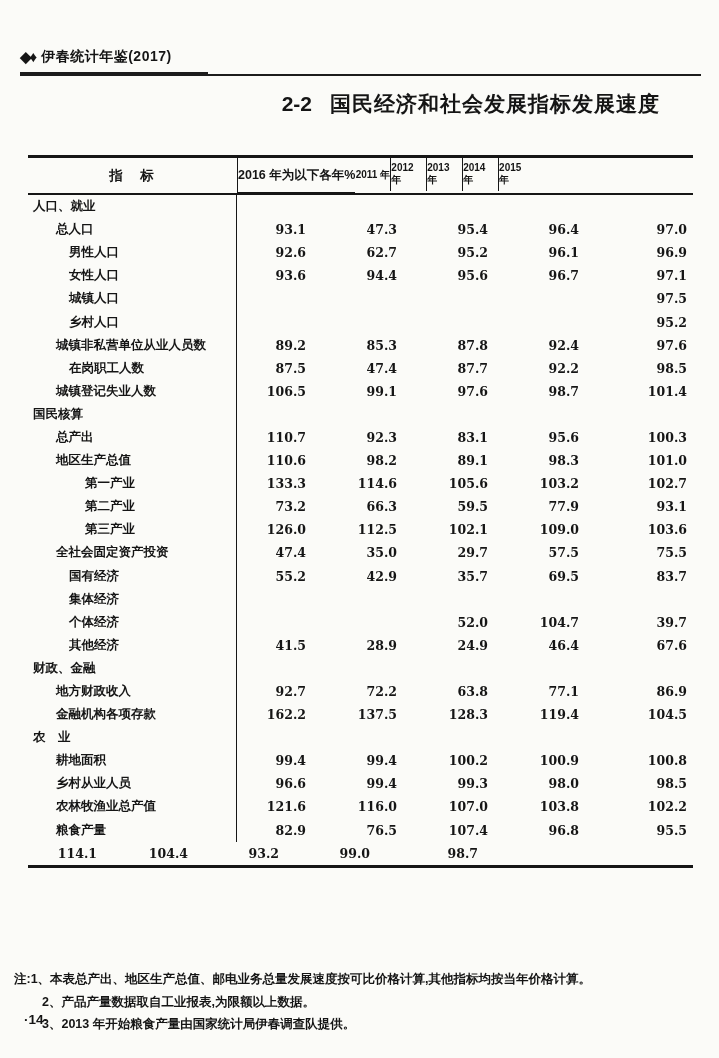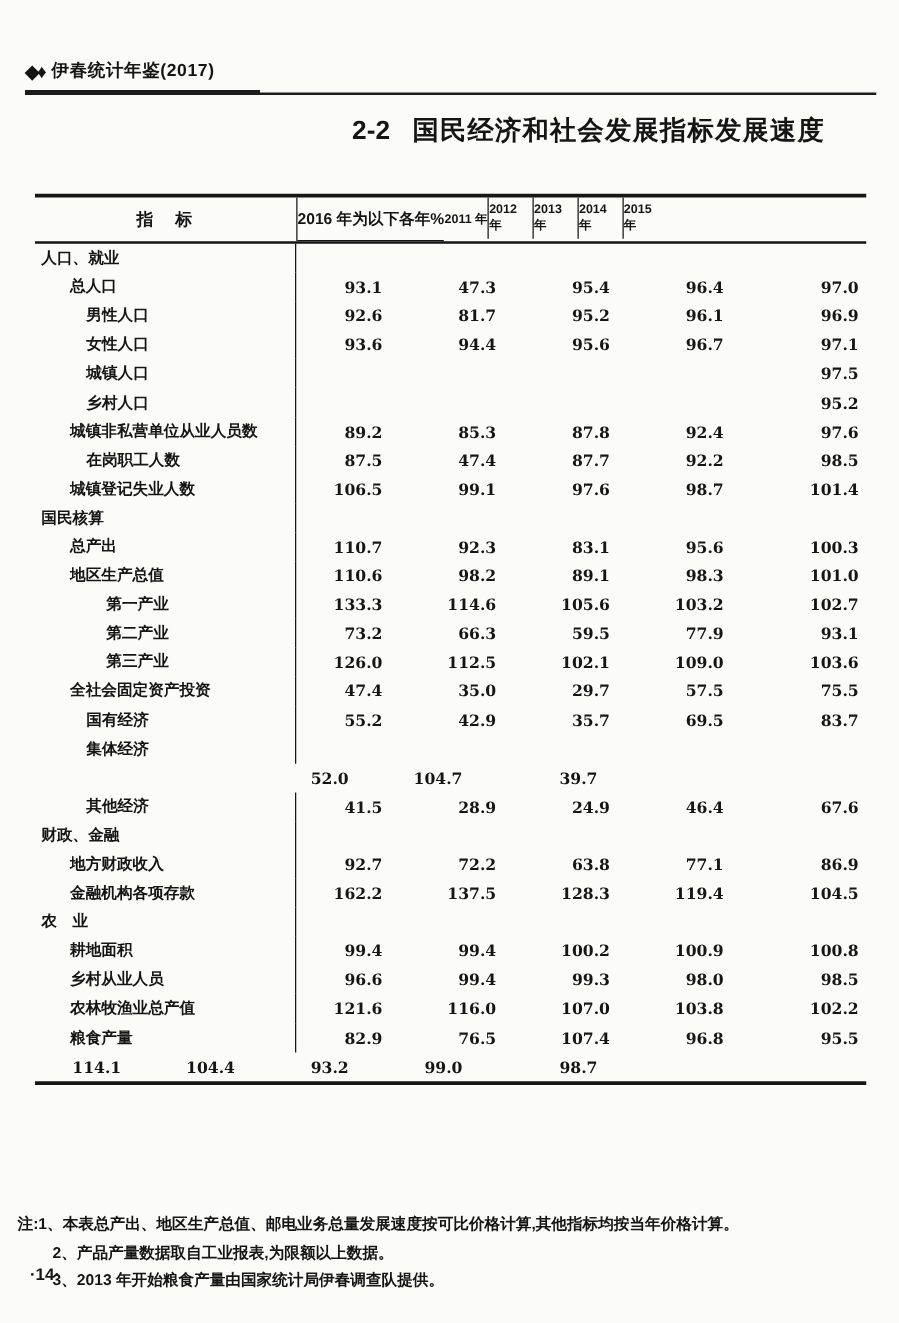--- a/index.html
+++ b/index.html
@@ -131,21 +131,21 @@
       <div class="label-cell indent-1">总人口</div>
     <div class="cell val">93.1</div>
           <div class="cell val">47.3</div>
           <div class="cell val">95.4</div>
           <div class="cell val">96.4</div>
           <div class="cell val">97.0</div>
         </div>
         <div class="trow">
       <div class="label-cell indent-2">男性人口</div>
     <div class="cell val">92.6</div>
-          <div class="cell val">81.7</div>
+          <div class="cell val">62.7</div>
           <div class="cell val">95.2</div>
           <div class="cell val">96.1</div>
           <div class="cell val">96.9</div>
         </div>
         <div class="trow">
       <div class="label-cell indent-2">女性人口</div>
     <div class="cell val">93.6</div>
           <div class="cell val">94.4</div>
           <div class="cell val">95.6</div>
           <div class="cell val">96.7</div>
@@ -257,20 +257,21 @@
         </div>
         <div class="trow">
       <div class="label-cell indent-2">集体经济</div>
     <div class="cell val"></div>
           <div class="cell val"></div>
           <div class="cell val"></div>
           <div class="cell val"></div>
           <div class="cell val"></div>
         </div>
         <div class="trow">
+      <div class="label-cell indent-2">个体经济</div>
     <div class="cell val"></div>
           <div class="cell val"></div>
           <div class="cell val">52.0</div>
           <div class="cell val">104.7</div>
           <div class="cell val">39.7</div>
         </div>
         <div class="trow">
       <div class="label-cell indent-2">其他经济</div>
     <div class="cell val">41.5</div>
           <div class="cell val">28.9</div>

